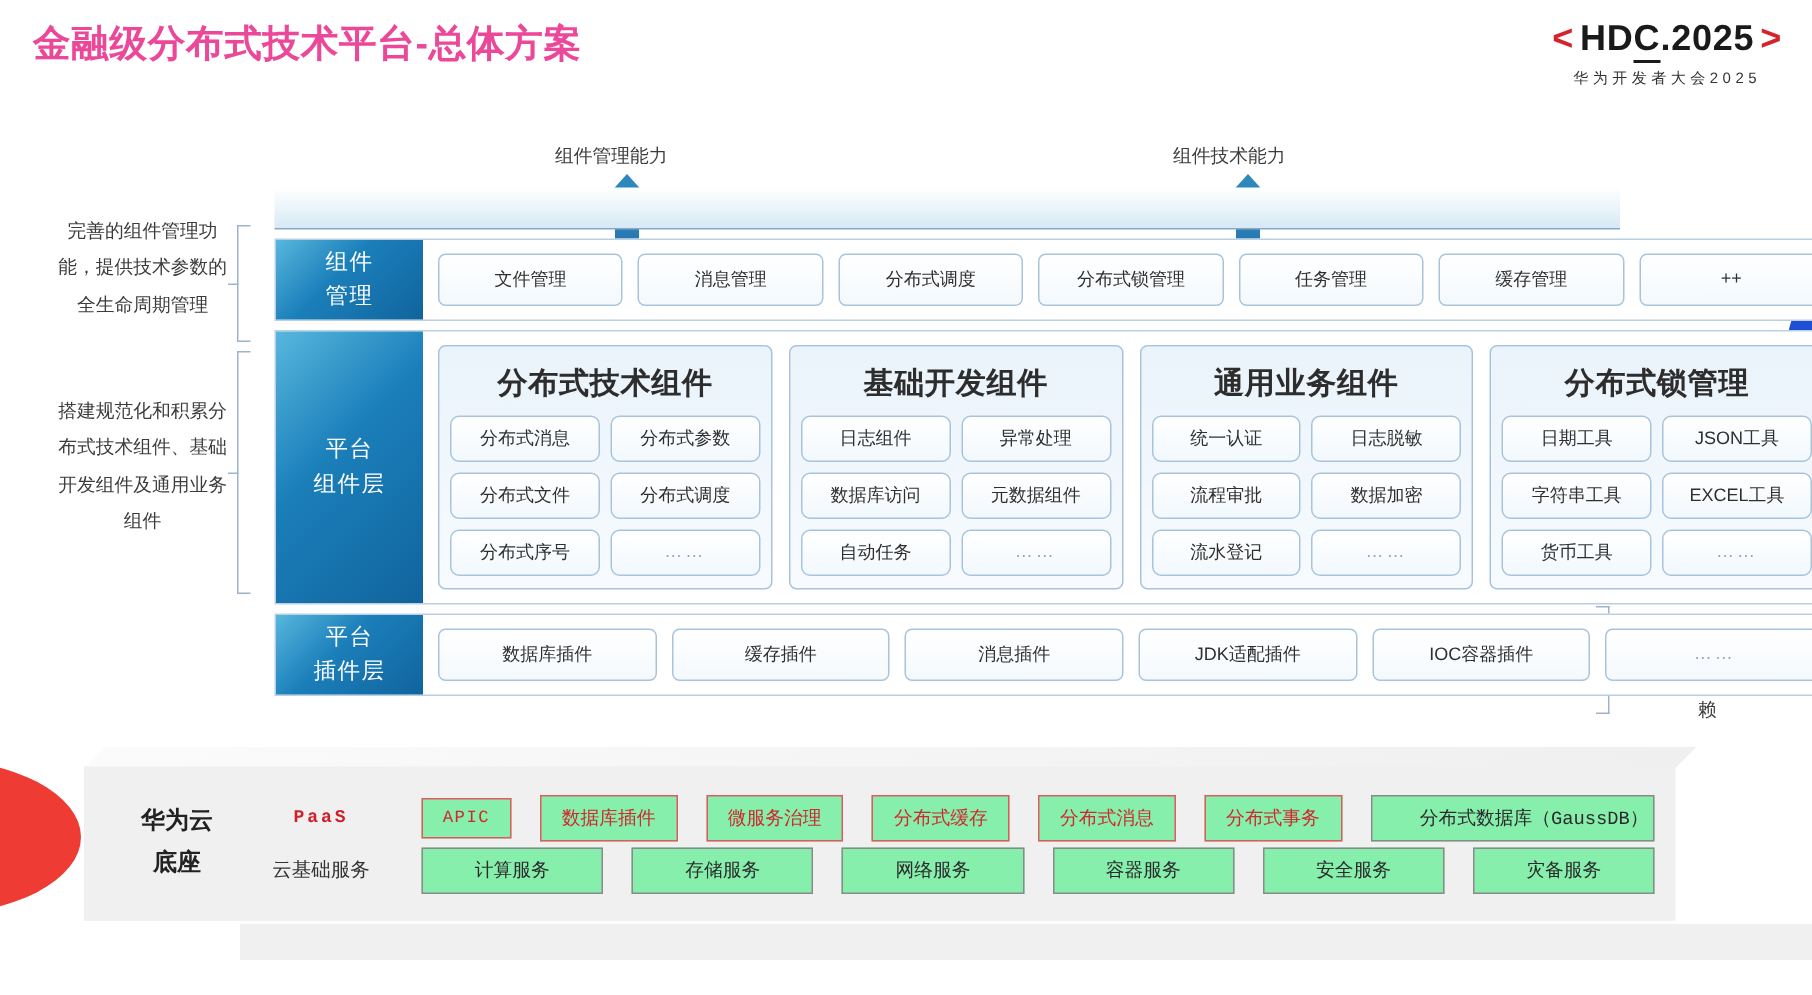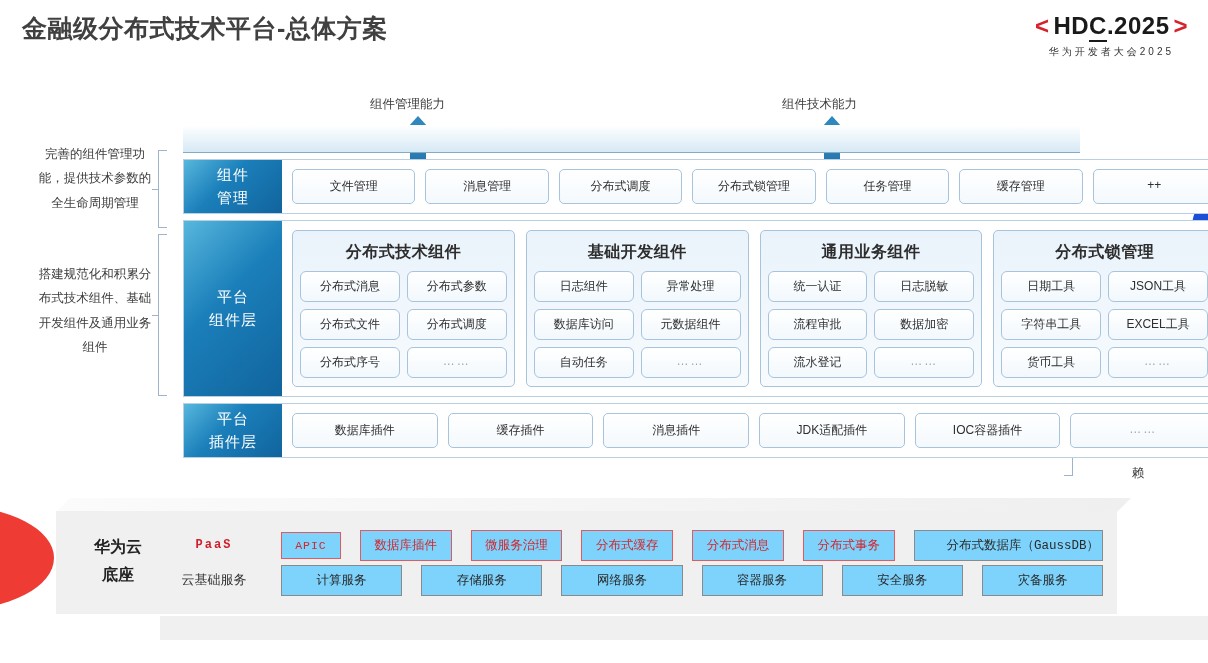--- a/index.html
+++ b/index.html
@@ -21,21 +21,21 @@
   .blue-lens {
     position: absolute; right: -14px; top: 196px;
     width: 32px; height: 96px;
     background: #1c4fd6;
     border-radius: 60% 0 0 60% / 50% 0 0 50%;
   }
 
   
   .page-title {
     position: absolute; left: 22px; top: 12px;
-    font-size: 25px; font-weight: bold; color: #404040;
+    font-size: 25px; font-weight: bold; color: #ec4899;
     letter-spacing: .5px;
   }
   .hdc-logo { position: absolute; right: 16px; top: 14px; text-align: center; }
   .hdc-main {
     font-size: 24px; font-weight: bold; color: #1a1a1a;
     letter-spacing: .5px; white-space: nowrap; line-height: 1;
   }
   .hdc-main .brk { color: #d6222a; font-weight: bold; margin: 0 4px; }
   .hdc-main .uline { border-bottom: 2px solid #1a1a1a; padding-bottom: 1px; }
   .hdc-sub {
@@ -133,21 +133,21 @@
   
   .groups { display: flex; gap: 11px; }
   .group {
     flex: 1;
     border: 1.2px solid #a8c4dd;
     border-radius: 5px;
     background: linear-gradient(180deg,#eaf3fb 0%,#f7fbfe 100%);
     padding: 7px 7px 8px 7px;
   }
   .group-title {
-    text-align: center; font-size: 16px; font-weight: bold;
+    text-align: center; font-size: 20px; font-weight: bold;
     color: #2d2d2d; padding: 4px 0 8px 0; letter-spacing: .5px;
   }
   .group-grid { display: grid; grid-template-columns: 1fr 1fr; gap: 7px; }
   .cell {
     border: 1.2px solid #a8c4dd;
     border-radius: 6px;
     background: linear-gradient(180deg,#ffffff 0%,#f2f8fd 100%);
     font-size: 12px; color: #2f2f2f;
     text-align: center; padding: 6px 2px;
     white-space: nowrap;
@@ -176,21 +176,21 @@
   .base-rows { flex: 1; }
   .base-row { display: flex; align-items: center; gap: 9px; margin: 4px 0; }
   .row-label {
     flex: 0 0 96px; text-align: center; white-space: nowrap;
   }
   .row-label.paas { font-size: 12px; font-weight: bold; color: #cf1f2c; letter-spacing: 2px; }
   .row-label.cloud { font-size: 13px; color: #333; }
   .pill {
     flex: 1; text-align: center; white-space: nowrap;
     font-size: 12.5px; padding: 6px 3px;
-    background: #7dd3fc;
+    background: #86efac;
     margin-left: 10px;
   }
   .pill.red { border: 1.4px solid #e05a5f; color: #d0282f; }
   .pill.gray { border: 1.4px solid #8a8a8a; color: #2b2b2b; }
   .pill.wide { flex: 1.55; padding-left: 32px; }
   .pill.apic { flex: .62; letter-spacing: 1px; font-size: 11.5px; }
 
   .bottom-strip {
     position: absolute; left: 160px; top: 616px; width: 1048px; height: 24px;
     background: #f0f0f0;

